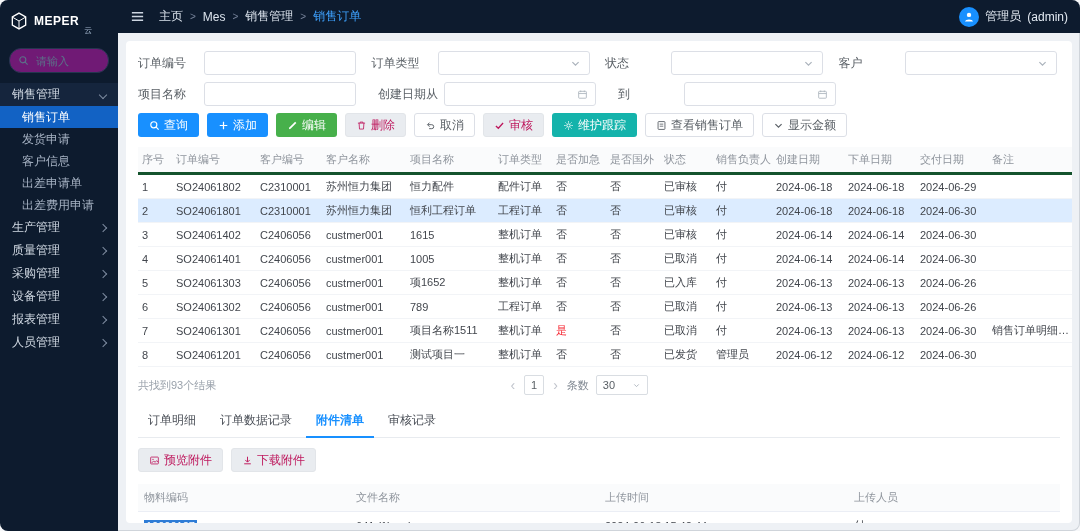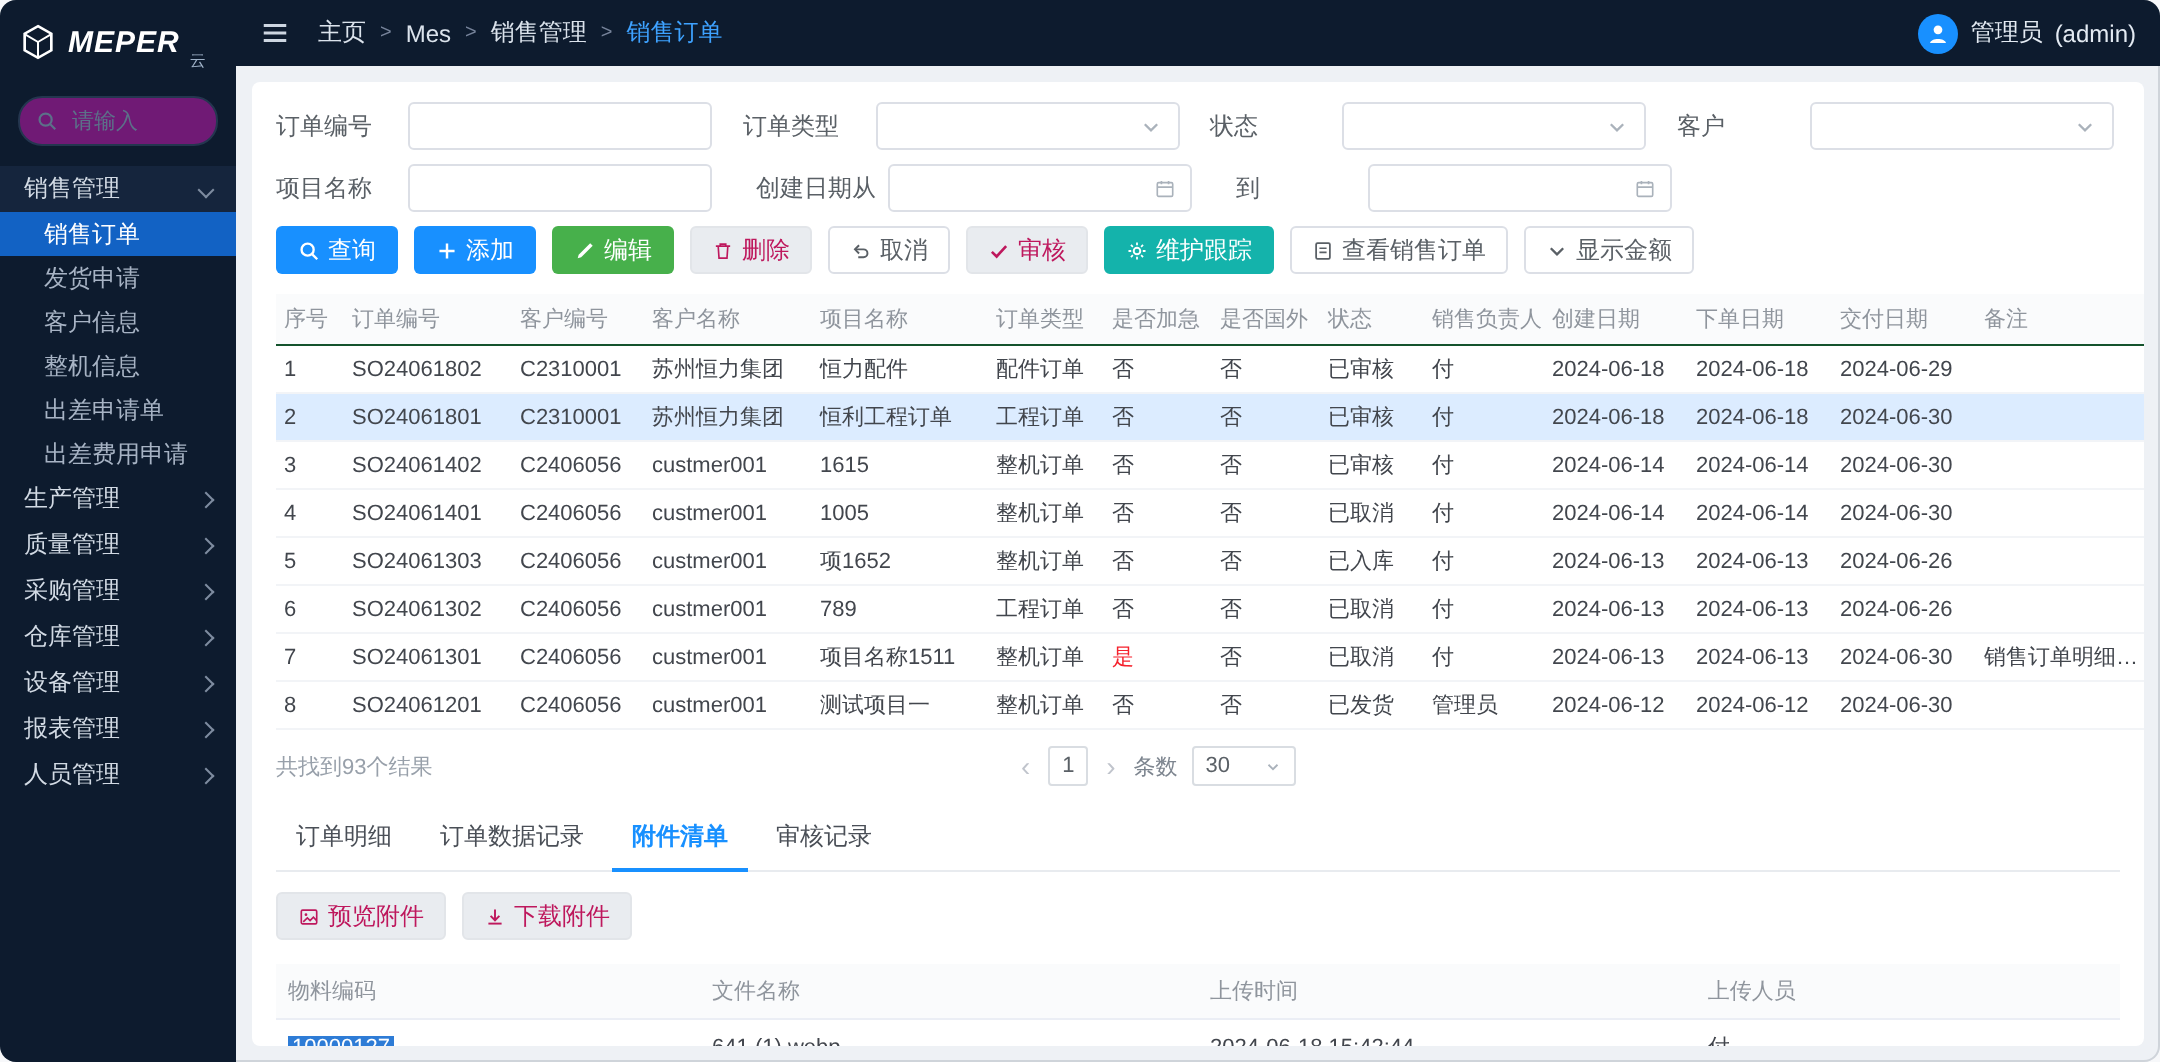--- a/index.html
+++ b/index.html
@@ -5,21 +5,21 @@
   html,body{margin:0;padding:0}
   body{width:1080px;height:531px;overflow:hidden;background:#f7f8fa;
        font-family:"Liberation Sans","DejaVu Sans",sans-serif;font-size:12px;}
   .app{width:1080px;height:531px;display:flex;border-radius:8px;overflow:hidden;
        box-shadow:0 0 0 1px #cfd4da inset;background:#eef1f5;box-sizing:border-box}
 
   
   .sidebar{width:118px;flex-shrink:0;background:#0d1b2e;color:#c6d0de;display:flex;flex-direction:column}
   .logo{height:42px;display:flex;align-items:center;gap:5px;padding:0 9px;color:#fff}
   .logo .cube{width:20px;height:20px;flex-shrink:0}
-  .logo-text{font-weight:bold;font-style:italic;font-size:15px;letter-spacing:.5px;white-space:nowrap}
+  .logo-text{font-weight:bold;font-size:12px;letter-spacing:.5px;white-space:nowrap}
   .logo-suffix{font-size:8px;color:#9fb2c8;align-self:flex-end;margin-bottom:6px}
   .search-box{margin:6px 9px 10px;height:23px;background:#701a75;border:1px solid #24364f;border-radius:12px;
       display:flex;align-items:center;gap:5px;padding:0 8px;color:#5c7089}
   .search-box .ic{width:11px;height:11px;color:#5c7089}
   .search-box input{background:transparent;border:none;outline:none;color:#8b9cb3;font-size:11px;width:60px}
   .search-box input::placeholder{color:#5c7089}
   .menu{flex:1;overflow:hidden}
   .menu-head{height:23px;display:flex;align-items:center;justify-content:space-between;padding:0 12px;
       cursor:pointer;color:#d2dae4}
   .menu-head.expanded{background:#15253d}
@@ -64,21 +64,21 @@
   .btn.primary{background:#1890ff;color:#fff}
   .btn.success{background:#47b04b;color:#fff}
   .btn.teal{background:#14b3ab;color:#fff}
   .btn.plain{background:#fff;border-color:#dcdfe6;color:#5a6066}
   .btn.disabled{background:#e9ecf0;color:#be185d;border-color:#e2e5e9;cursor:not-allowed}
 
   
   table{border-collapse:collapse;width:100%;table-layout:fixed}
   .main-table{font-size:11px}
   .main-table th{background:#fafbfc;color:#8f959d;font-weight:normal;text-align:left;
-      padding:5px 4px;border-bottom:1px solid #14532d;white-space:nowrap;overflow:hidden}
+      padding:5px 4px;border-bottom:3px solid #14532d;white-space:nowrap;overflow:hidden}
   .main-table td{padding:4px 4px;border-bottom:1px solid #f2f4f7;color:#42464d;
       white-space:nowrap;overflow:hidden;text-overflow:ellipsis}
   .main-table tr{cursor:pointer}
   .main-table tr.sel{background:#dcecff}
   .main-table td.red{color:#f5222d}
 
   
   .pagebar{display:flex;align-items:center;margin-top:8px;font-size:11px;color:#98a0aa}
   .pager{display:flex;align-items:center;gap:7px;margin:0 auto}
   .pg-btn{color:#c0c4cc;font-size:14px;cursor:pointer;padding:0 2px}
@@ -132,37 +132,32 @@
       <input placeholder="请输入" style="">
     </div>
     <nav class="menu">
         <div class="menu-head expanded">
           <span>销售管理</span>
           <span class="chev down"></span>
         </div>
         <div class="menu-sub active">销售订单</div>
         <div class="menu-sub">发货申请</div>
         <div class="menu-sub">客户信息</div>
-        <div class="menu-sub">整机信息</div>
         <div class="menu-sub">出差申请单</div>
         <div class="menu-sub">出差费用申请</div>
         <div class="menu-head">
           <span>生产管理</span>
           <span class="chev right"></span>
         </div>
         <div class="menu-head">
           <span>质量管理</span>
           <span class="chev right"></span>
         </div>
         <div class="menu-head">
           <span>采购管理</span>
-          <span class="chev right"></span>
-        </div>
-        <div class="menu-head">
-          <span>仓库管理</span>
           <span class="chev right"></span>
         </div>
         <div class="menu-head">
           <span>设备管理</span>
           <span class="chev right"></span>
         </div>
         <div class="menu-head">
           <span>报表管理</span>
           <span class="chev right"></span>
         </div>

